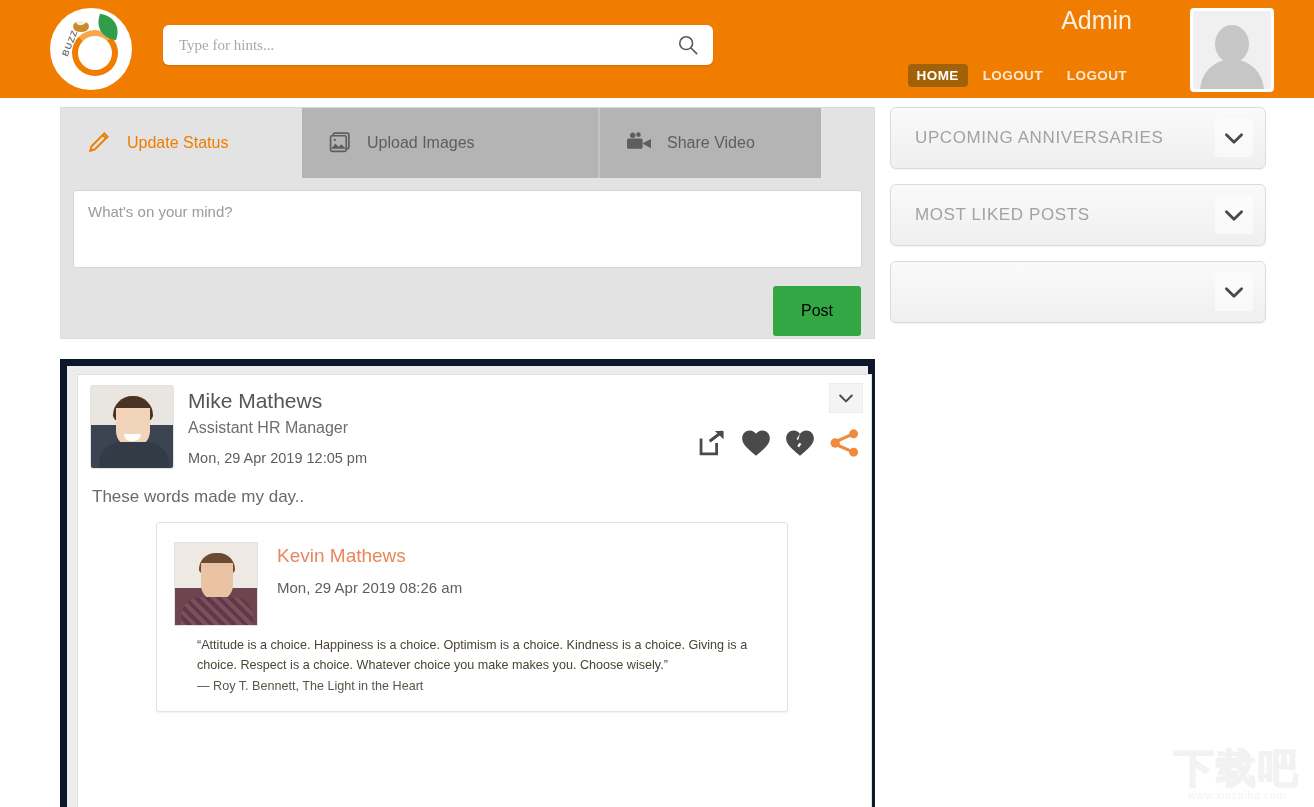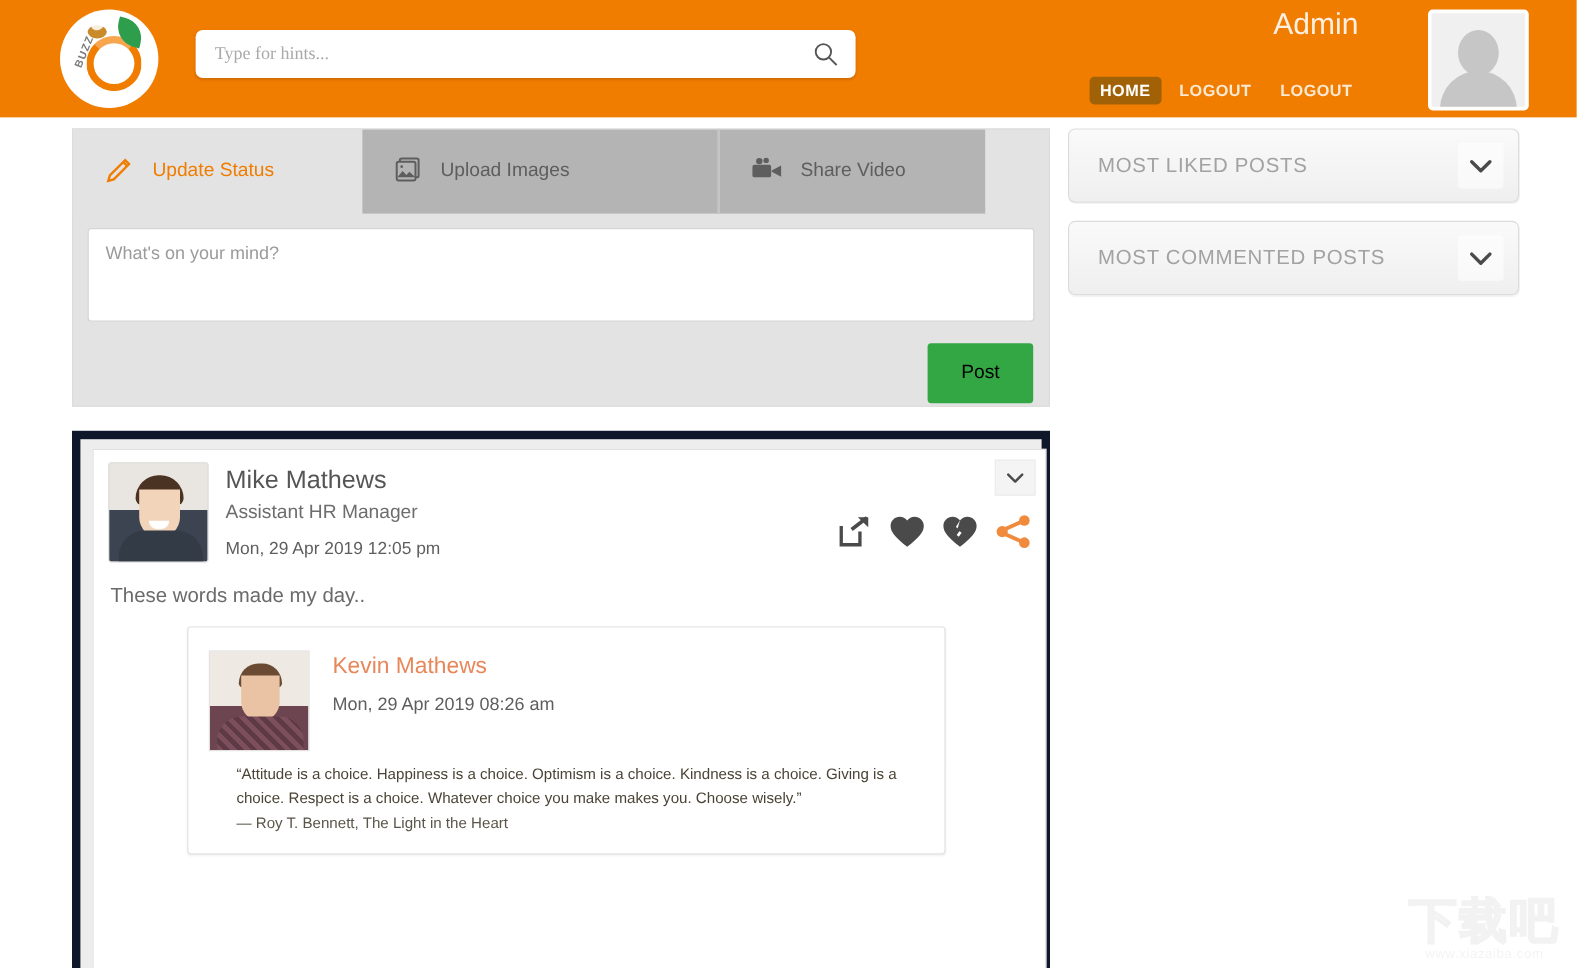--- a/index.html
+++ b/index.html
@@ -398,32 +398,39 @@
 
     <div class="statusbox">
       <textarea placeholder="What's on your mind?" style=""></textarea>
     </div>
 
     <button class="postbtn">Post</button>
   </div>
 
   <div class="sidebar">
 
+    <div class="panel">
+      <div class="panel-title">UPCOMING ANNIVERSARIES</div>
+      <div class="panel-chev">
+        <svg viewBox="0 0 24 24" width="26" height="26" fill="none" stroke="#4a4a4a" stroke-width="2.6" stroke-linecap="round" stroke-linejoin="round">
+            <polyline points="5,9 12,16 19,9"></polyline>
+          </svg>
+      </div>
+    </div>
 
     <div class="panel">
       <div class="panel-title">MOST LIKED POSTS</div>
       <div class="panel-chev">
         <svg viewBox="0 0 24 24" width="26" height="26" fill="none" stroke="#4a4a4a" stroke-width="2.6" stroke-linecap="round" stroke-linejoin="round">
             <polyline points="5,9 12,16 19,9"></polyline>
           </svg>
       </div>
     </div>
 
     <div class="panel">
-      <div class="panel-title">MOST COMMENTED POSTS</div>
       <div class="panel-chev">
         <svg viewBox="0 0 24 24" width="26" height="26" fill="none" stroke="#4a4a4a" stroke-width="2.6" stroke-linecap="round" stroke-linejoin="round">
             <polyline points="5,9 12,16 19,9"></polyline>
           </svg>
       </div>
     </div>
   </div>
 
   <div class="post">
     <div class="post-main">

